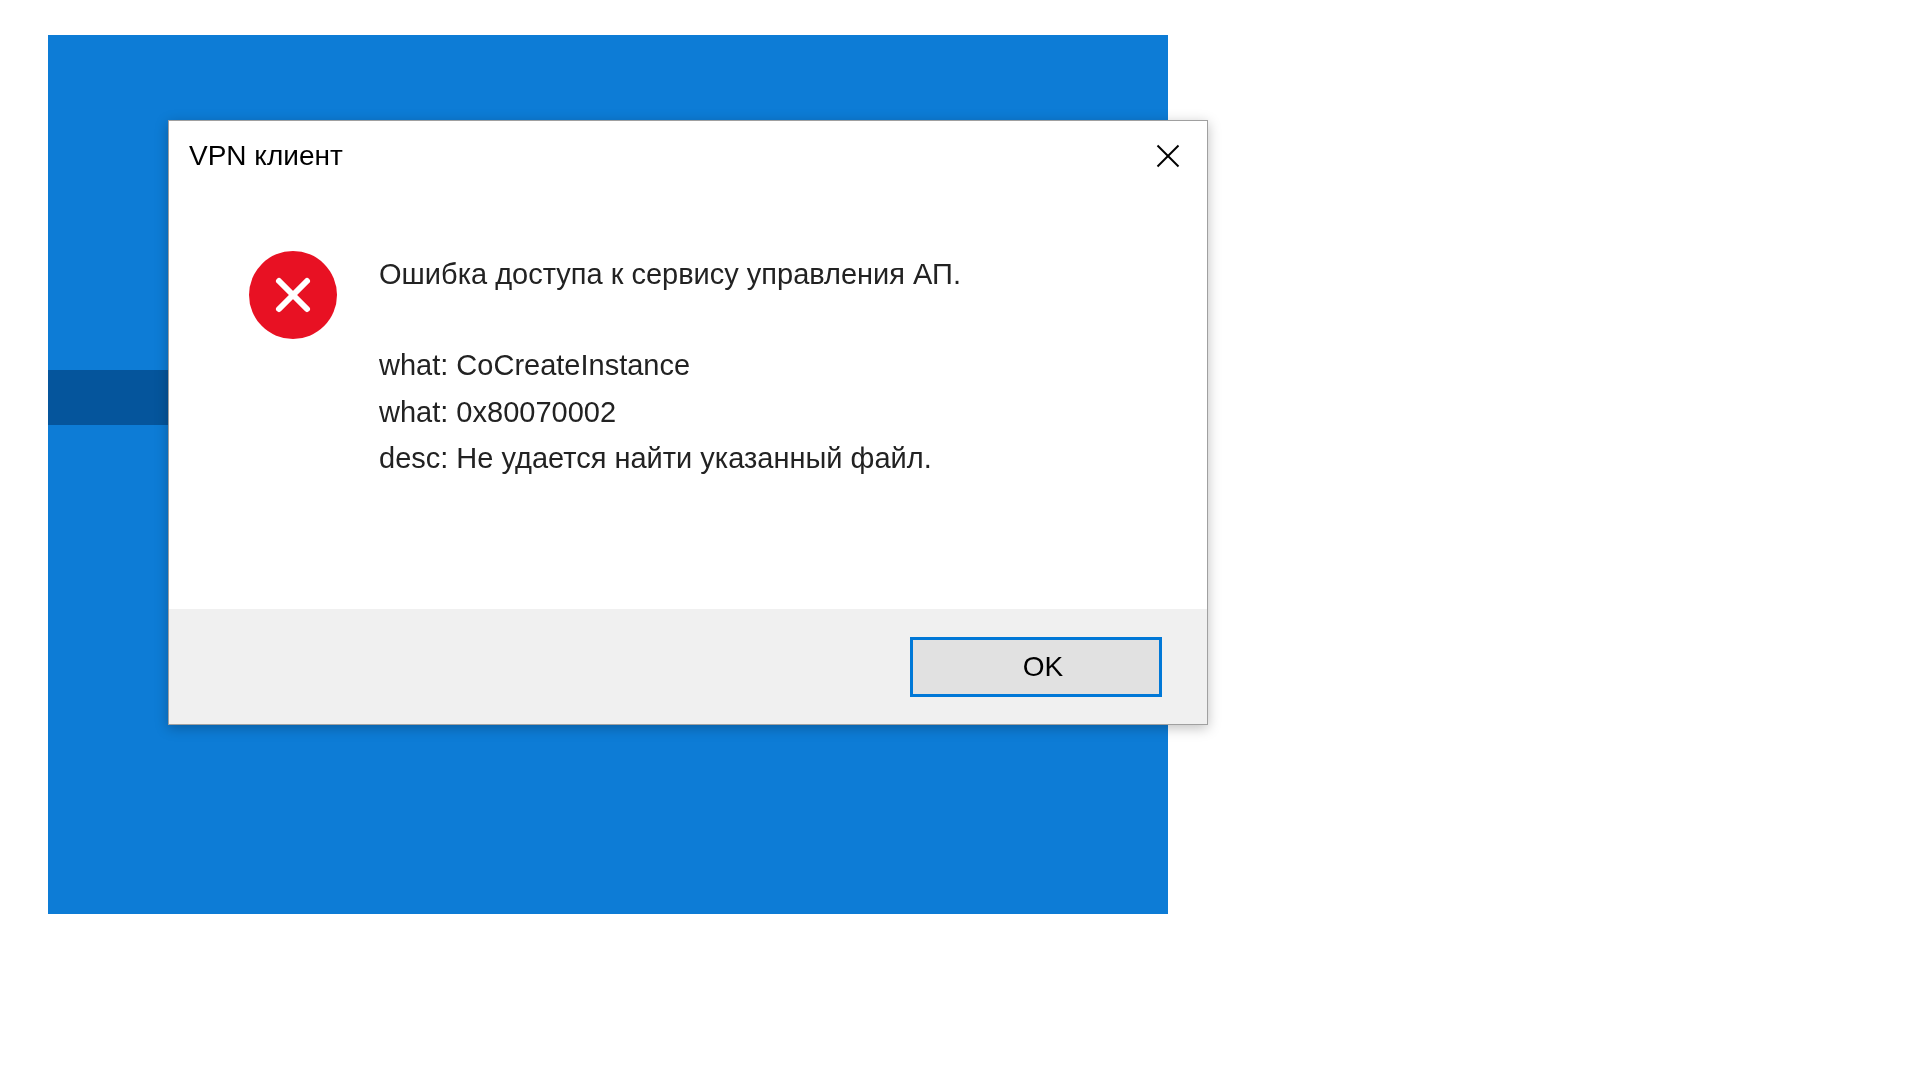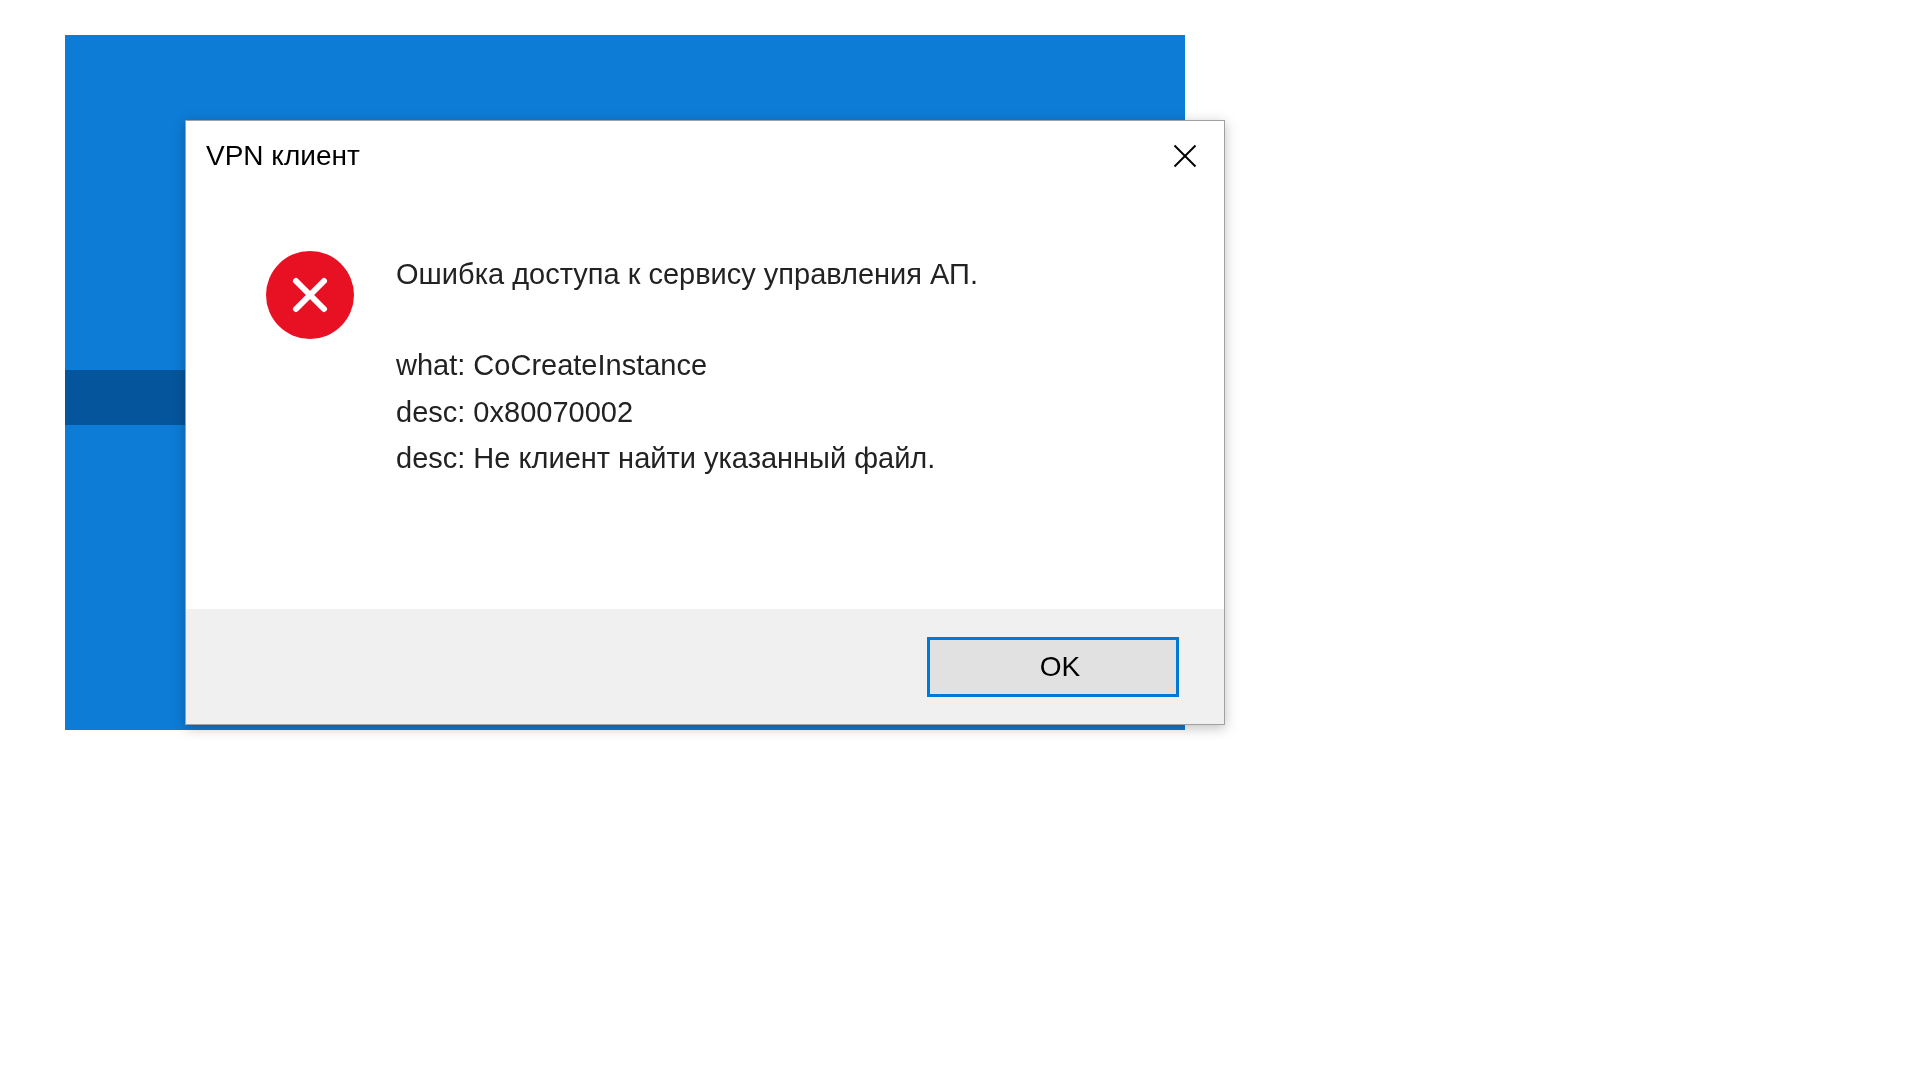--- a/index.html
+++ b/index.html
@@ -12,24 +12,24 @@
       font-family: 'Segoe UI', Tahoma, Geneva, sans-serif;
       width: 1920px;
       height: 1080px;
       background: #ffffff;
       position: relative;
       overflow: hidden;
     }
     
     .desktop-area {
       position: absolute;
-      left: 65px;
+      left: 48px;
       top: 35px;
       width: 1120px;
-      height: 695px;
+      height: 879px;
       background: #0d7cd6;
     }
     
     .desktop-dark-bar {
       position: absolute;
       left: 0;
       top: 335px;
       width: 100%;
       height: 55px;
       background: #05559c;
@@ -174,22 +174,22 @@
         <svg viewBox="0 0 24 24" fill="none" stroke="#ffffff" stroke-width="3" stroke-linecap="round">
           <line x1="5" y1="5" x2="19" y2="19"></line>
           <line x1="19" y1="5" x2="5" y2="19"></line>
         </svg>
       </div>
 
       <div class="message-area">
         <div class="message-heading">Ошибка доступа к сервису управления АП.</div>
         <div class="message-details">
           <div>what: CoCreateInstance</div>
-          <div>desc: 0x80070002</div>
-          <div>desc: Не клиент найти указанный файл.</div>
+          <div>what: 0x80070002</div>
+          <div>desc: Не удается найти указанный файл.</div>
         </div>
       </div>
     </div>
 
     <div class="dialog-footer">
       <button class="ok-button">OK</button>
     </div>
 
   </div>
 </div>

